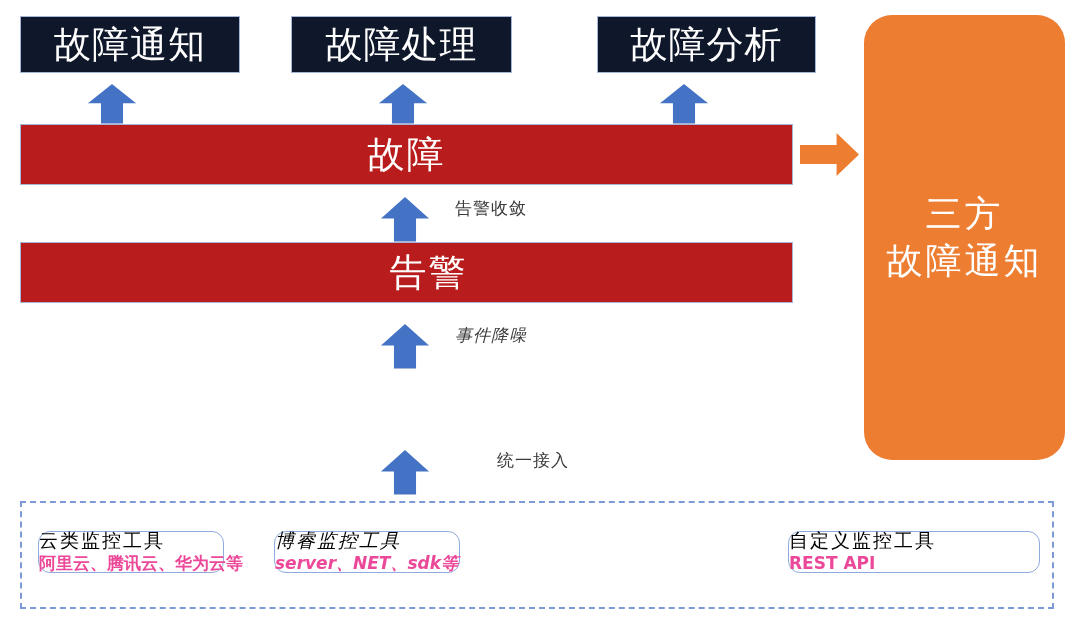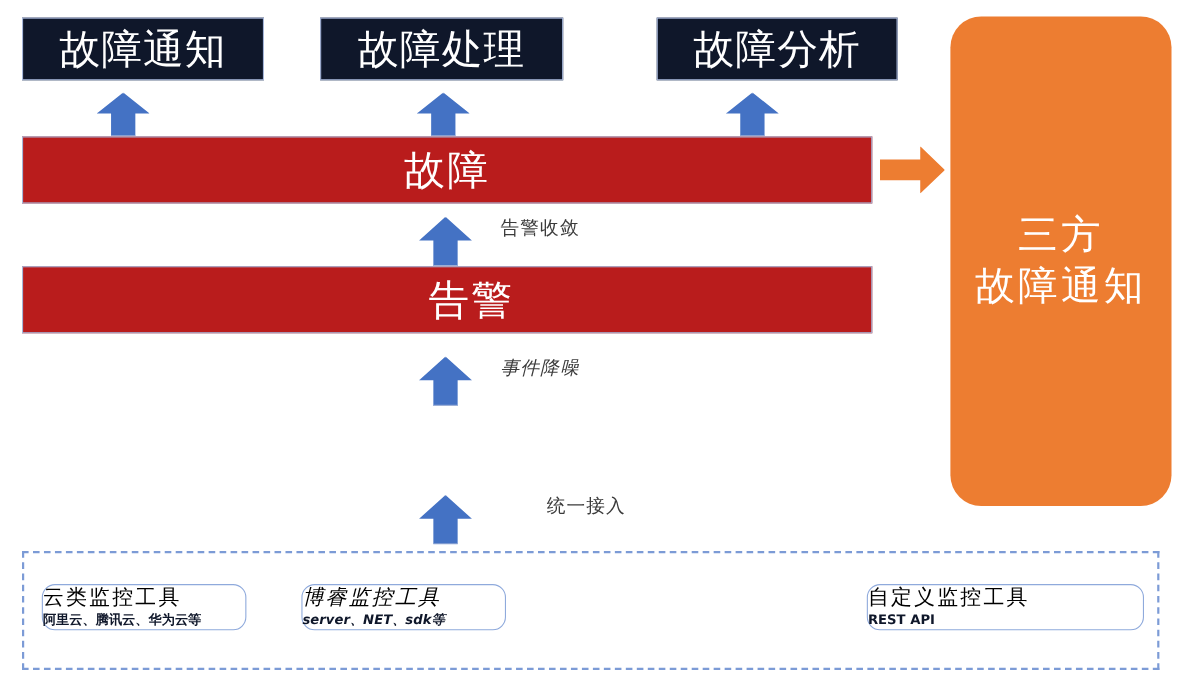--- a/index.html
+++ b/index.html
@@ -129,22 +129,22 @@
   }
   .tool-title {
     color: #000000;
     font-size: 19px;
     line-height: 1.1;
     letter-spacing: 2px;
     font-family: "DejaVu Serif", "Liberation Serif", serif;
     white-space: nowrap;
   }
   .tool-sub {
-    color: #0f172a;
-    font-size: 12px;
+    color: #ec4899;
+    font-size: 17px;
     font-weight: bold;
     line-height: 1.2;
     margin-top: 2px;
     font-family: "DejaVu Sans", "Liberation Sans", sans-serif;
     white-space: nowrap;
   }
 </style>
 </head>
 <body>
 

